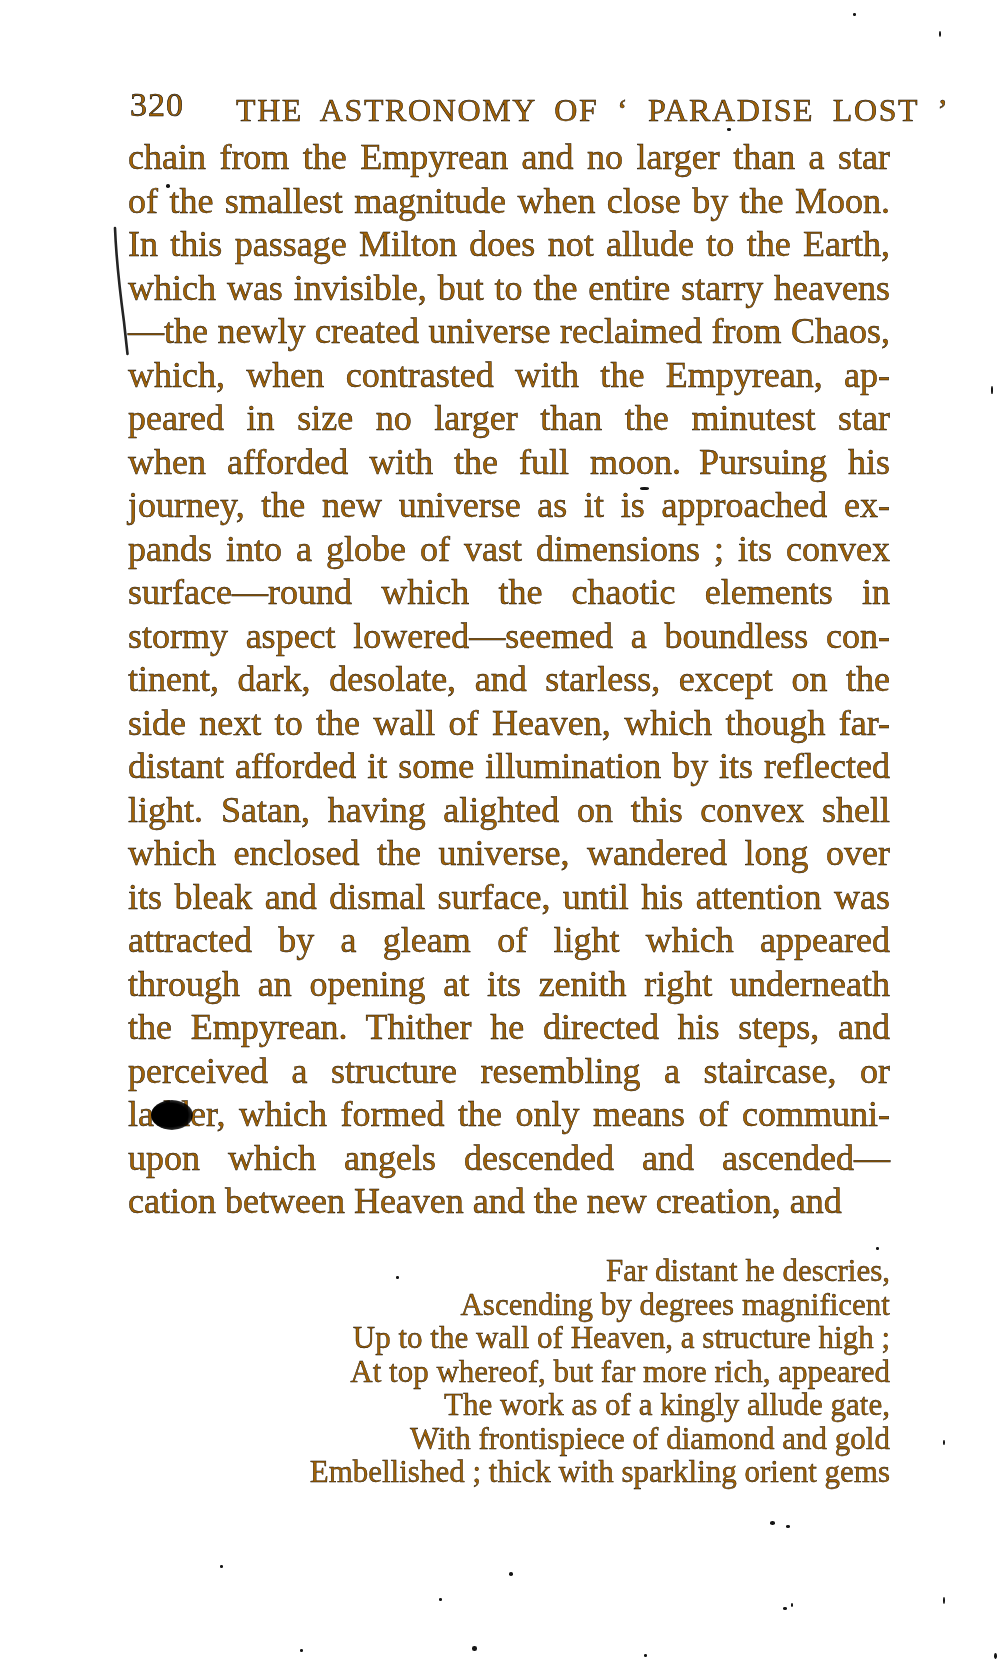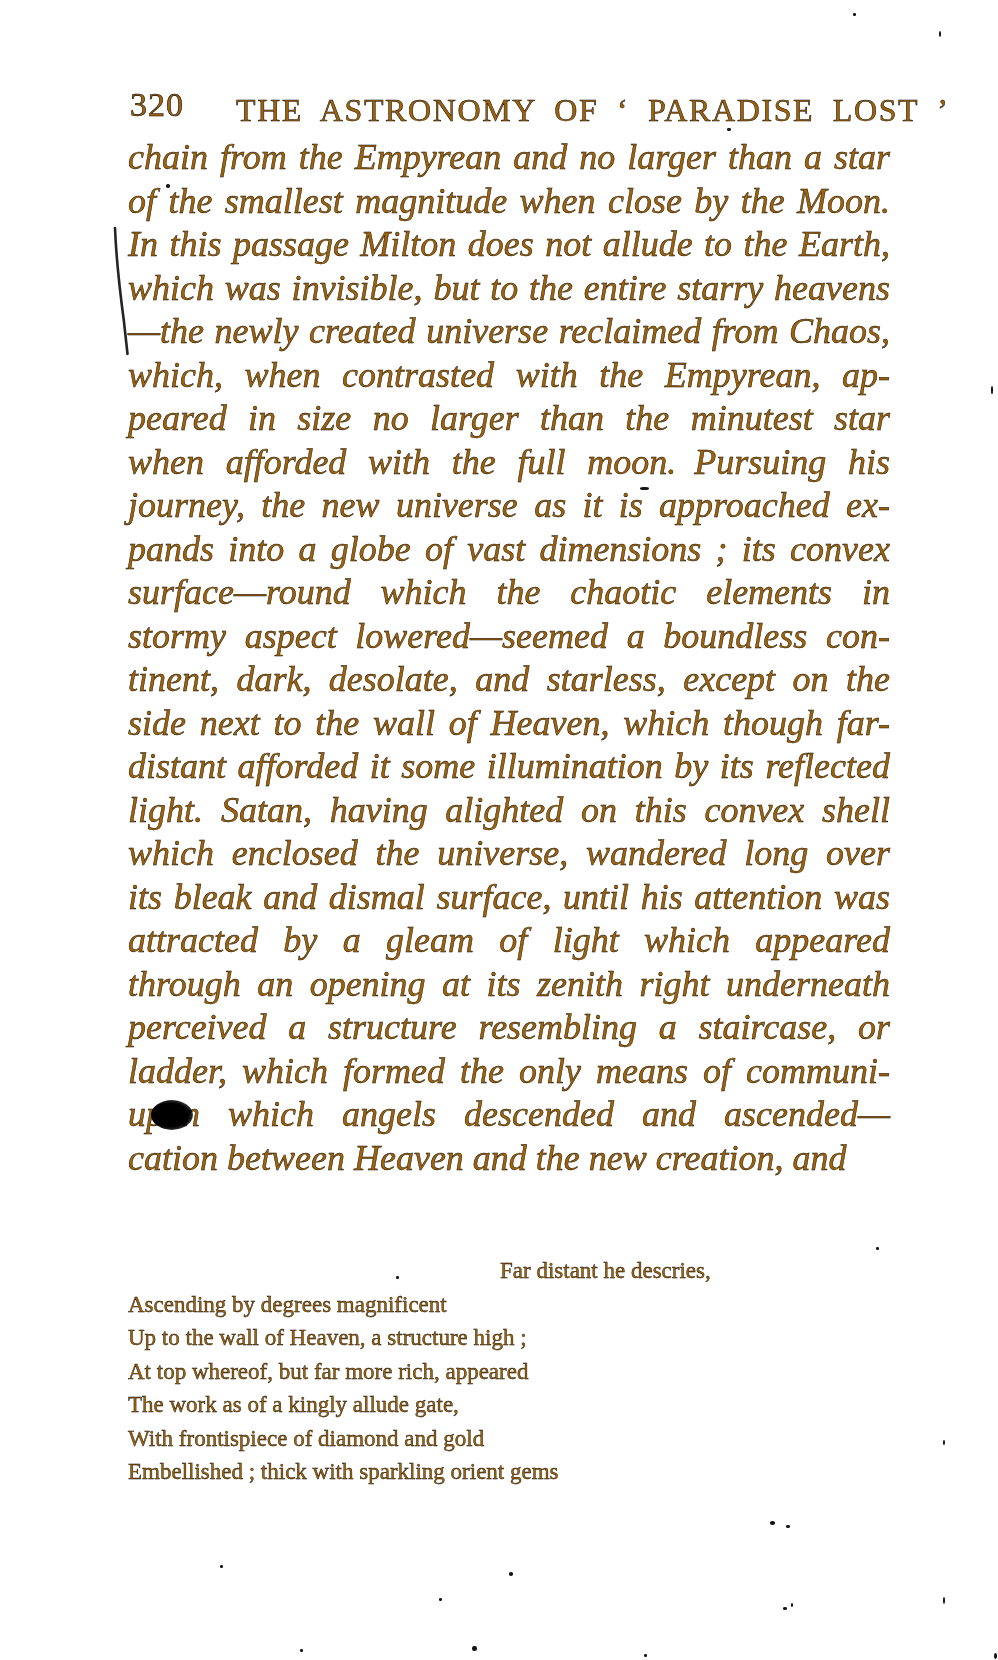--- a/index.html
+++ b/index.html
@@ -29,31 +29,30 @@
     position:absolute;left:128px;top:136px;width:762px;
     font-size:36px;line-height:43.5px;
     -webkit-text-stroke:0.45px #0b0b0b;
   }
   .bodyline{
     height:43.5px;
     text-align:justify;
     text-align-last:justify;
     white-space:nowrap;
     overflow:visible;
-    font-style:italic;
   }
   .bodyline:last-child{
     text-align:left;
     text-align-last:left;
     white-space:normal;
   }
   
   .poemblock{
     position:absolute;left:128px;top:1254px;width:762px;
-    font-size:23px;line-height:33.5px;
+    font-size:31px;line-height:33.5px;text-align:right;
     -webkit-text-stroke:0.4px #0b0b0b;
   }
   .poem-leadin{margin-left:372px;height:33.5px;white-space:nowrap;}
   .poemline{height:33.5px;white-space:nowrap;}
   
   .margin-mark{position:absolute;left:100px;top:218px;width:44px;height:148px;}
   
   .ink-blot{
     position:absolute;left:151px;top:1100px;width:42px;height:30px;
     background:radial-gradient(ellipse at 45% 50%, #000 55%, rgba(0,0,0,0.85) 68%, rgba(0,0,0,0) 78%);
@@ -87,20 +86,21 @@
       <div class="bodyline">surface—round which the chaotic elements in</div>
       <div class="bodyline">stormy aspect lowered—seemed a boundless con-</div>
       <div class="bodyline">tinent, dark, desolate, and starless, except on the</div>
       <div class="bodyline">side next to the wall of Heaven, which though far-</div>
       <div class="bodyline">distant afforded it some illumination by its reflected</div>
       <div class="bodyline">light. Satan, having alighted on this convex shell</div>
       <div class="bodyline">which enclosed the universe, wandered long over</div>
       <div class="bodyline">its bleak and dismal surface, until his attention was</div>
       <div class="bodyline">attracted by a gleam of light which appeared</div>
       <div class="bodyline">through an opening at its zenith right underneath</div>
+      <div class="bodyline">the Empyrean. Thither he directed his steps, and</div>
       <div class="bodyline">perceived a structure resembling a staircase, or</div>
       <div class="bodyline">ladder, which formed the only means of communi-</div>
       <div class="bodyline">upon which angels descended and ascended—</div>
       <div class="bodyline">cation between Heaven and the new creation, and</div>
     </div>
 
   <div class="poemblock">
     <div class="poem-leadin">Far distant he descries,</div>
     <div>
         <div class="poemline">Ascending by degrees magnificent</div>

